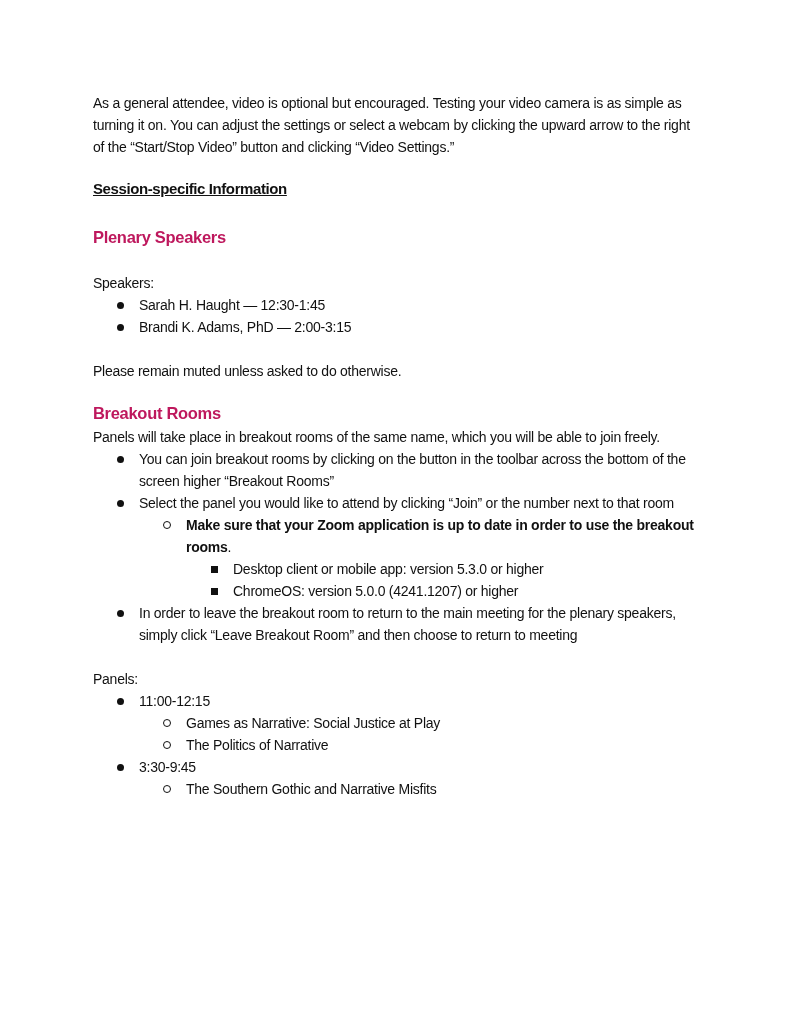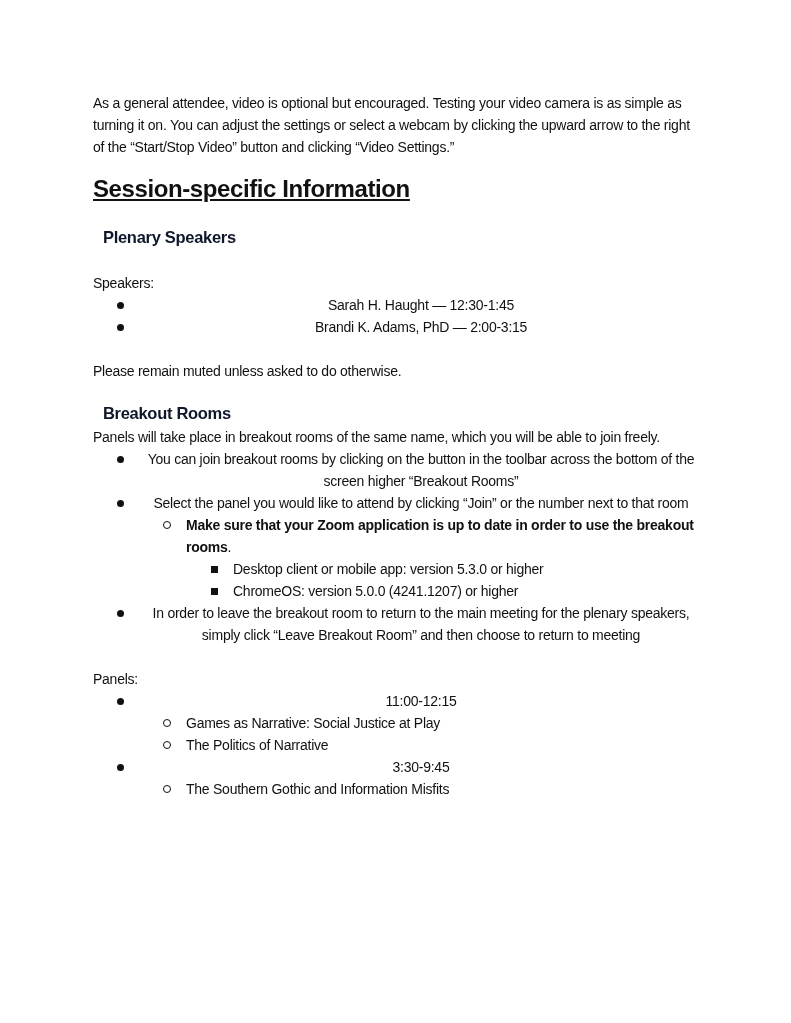--- a/index.html
+++ b/index.html
@@ -20,42 +20,42 @@
       left: 93px;
       top: 92px;
       width: 610px;
       font-size: 14px;
       line-height: 22px;
       letter-spacing: -0.25px;
     }
     p { margin: 0; }
     .intro { margin-bottom: 19px; }
     .section-title {
-      font-size: 24px;
+      font-size: 15px;
       font-weight: bold;
       text-decoration: underline;
       line-height: 24px;
       margin: 0 0 25px 0;
       letter-spacing: -0.4px;
     }
     .sub-heading {
       font-size: 16.5px;
-      color: #0f172a;
+      color: #be185d;
       line-height: 22px;
-      margin: 0 0 2px 10px;
+      margin: 0 0 2px 0;
       letter-spacing: -0.3px;
     }
     .blank { height: 22px; }
     ul {
       margin: 0;
       padding: 0;
       list-style: none;
     }
     li { position: relative; }
-    .l1 { padding-left: 46px; text-align: center; }
+    .l1 { padding-left: 46px; }
     .l2 { padding-left: 93px; }
     .l3 { padding-left: 140px; }
     .bullet {
       position: absolute;
       top: 0;
       width: 20px;
       text-align: center;
       font-size: 11px;
     }
     .l1 > .bullet { left: 17px; }
@@ -159,17 +159,17 @@
     <li class="l2">
       <span class="bullet b-circle"></span>
       <span>The Politics of Narrative</span>
     </li>
     <li class="l1">
       <span class="bullet b-disc"></span>
       <span>3:30-9:45</span>
     </li>
     <li class="l2">
       <span class="bullet b-circle"></span>
-      <span>The Southern Gothic and Information Misfits</span>
+      <span>The Southern Gothic and Narrative Misfits</span>
     </li>
   </ul>
 
 </div>
 
 </body></html>

